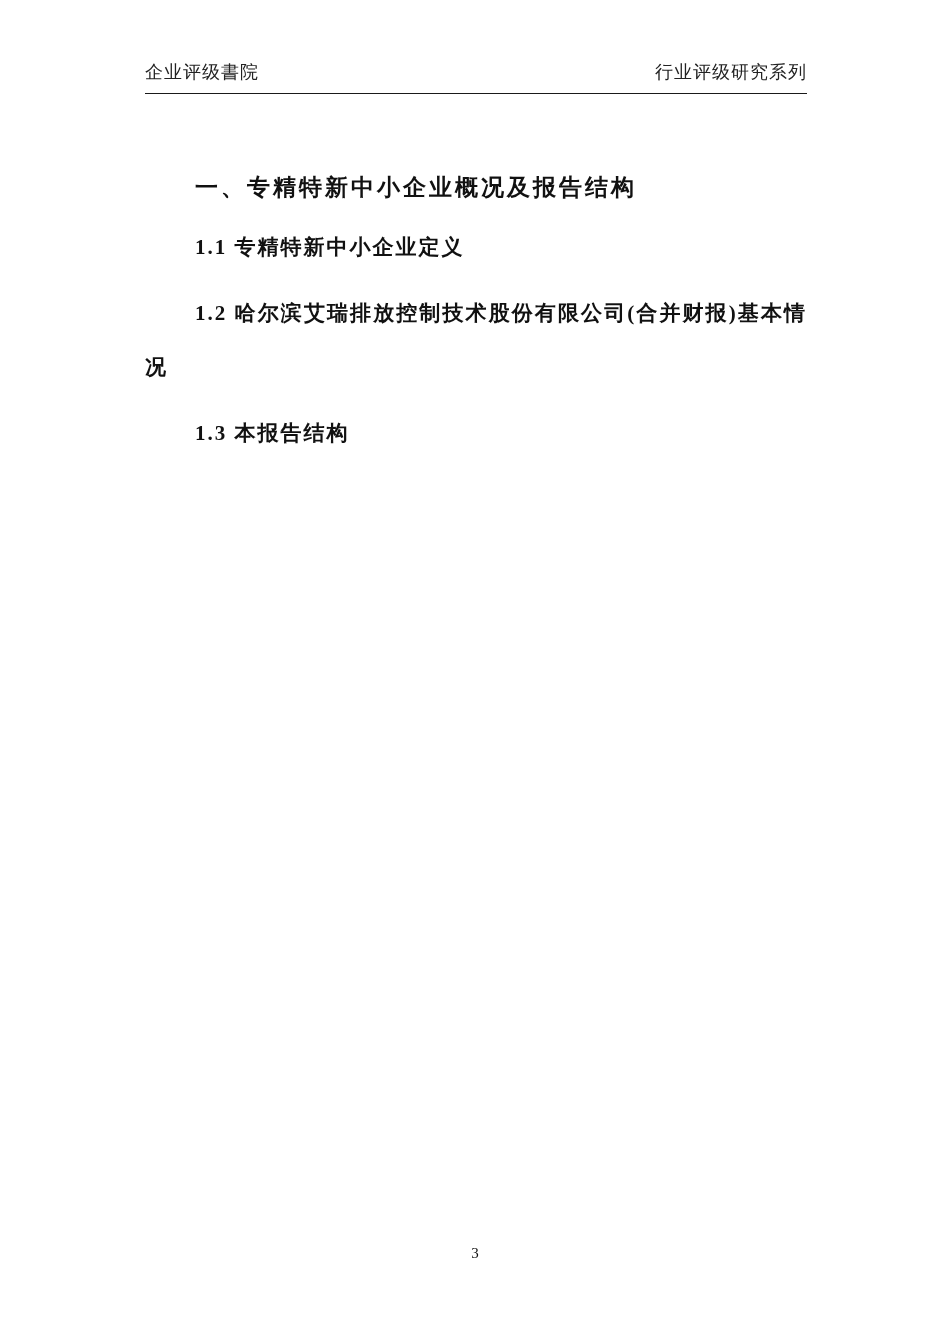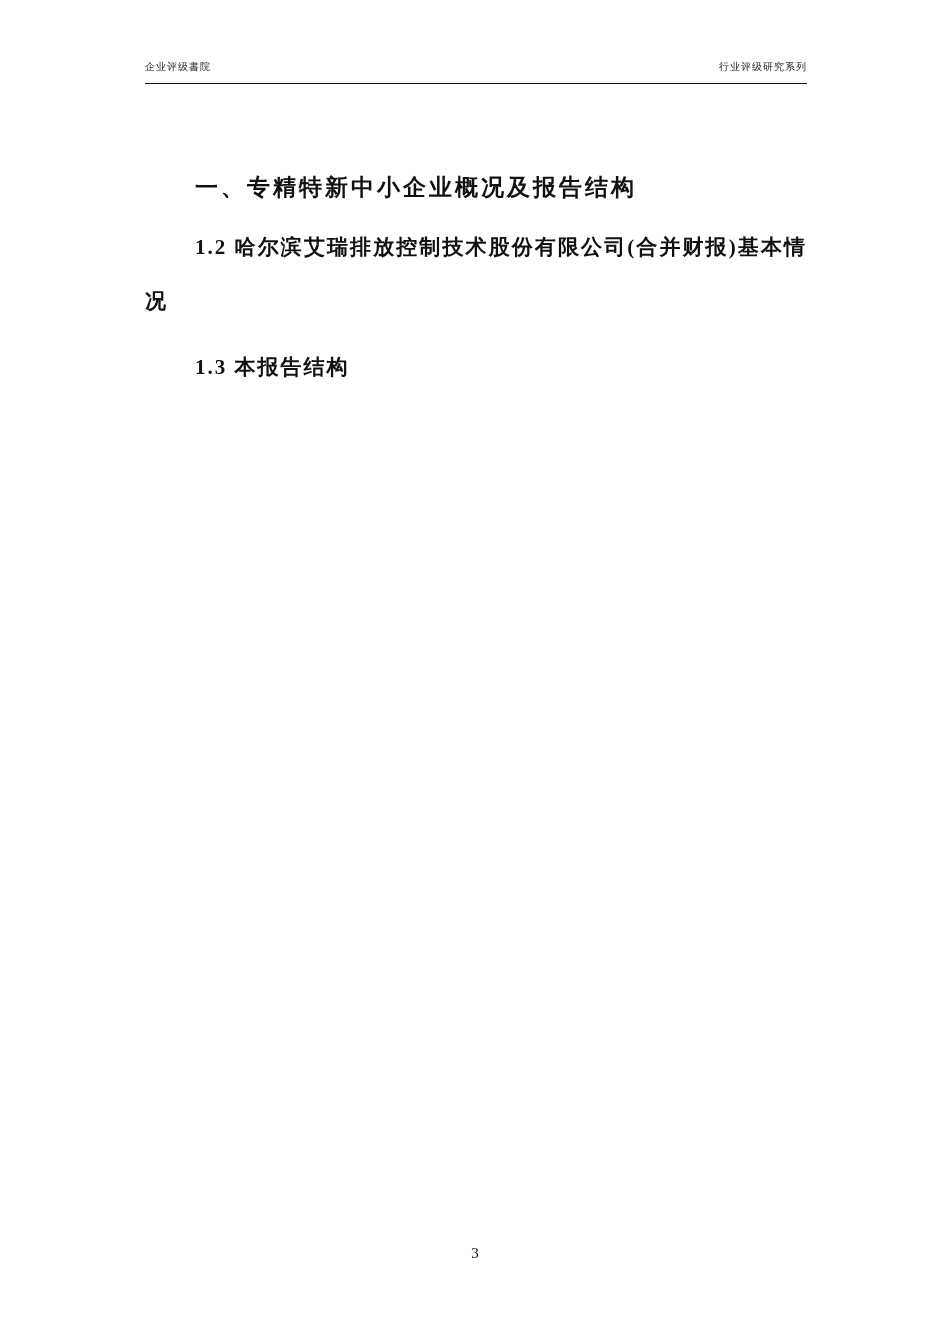--- a/index.html
+++ b/index.html
@@ -16,21 +16,21 @@
   }
 
   .page-header {
     position: absolute;
     top: 60px;
     left: 145px;
     right: 143px;
     display: flex;
     justify-content: space-between;
     align-items: flex-end;
-    font-size: 10px;
+    font-size: 18px;
     letter-spacing: 1px;
     color: #222;
     padding-bottom: 9px;
     border-bottom: 1.5px solid #1a1a1a;
     font-family: "Liberation Sans", sans-serif;
   }
 
   .content {
     position: absolute;
     top: 92px;
@@ -87,20 +87,21 @@
 
   <header class="page-header">
     <span>企业评级書院</span>
     <span>行业评级研究系列</span>
   </header>
 
   <main class="content">
 
     <h1 class="chapter-title">一、专精特新中小企业概况及报告结构</h1>
 
+    <h2 class="section-heading">1.1 专精特新中小企业定义</h2>
 
 
     <h2 class="section-heading">1.2 哈尔滨艾瑞排放控制技术股份有限公司(合并财报)基本情况</h2>
 
 
     <h2 class="section-heading">1.3 本报告结构</h2>
 
 
   </main>
 

